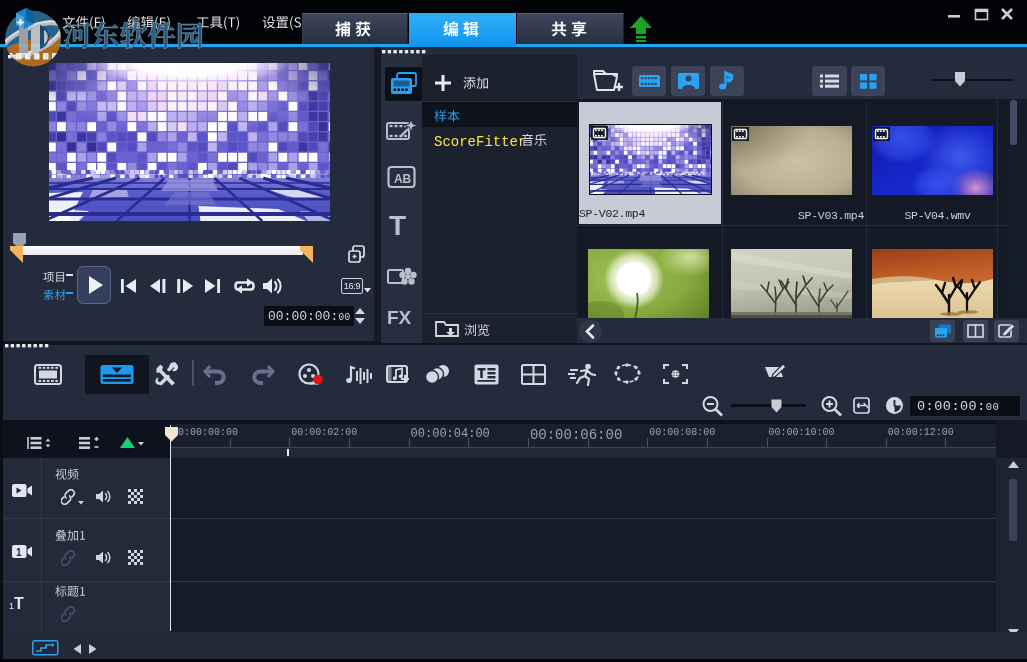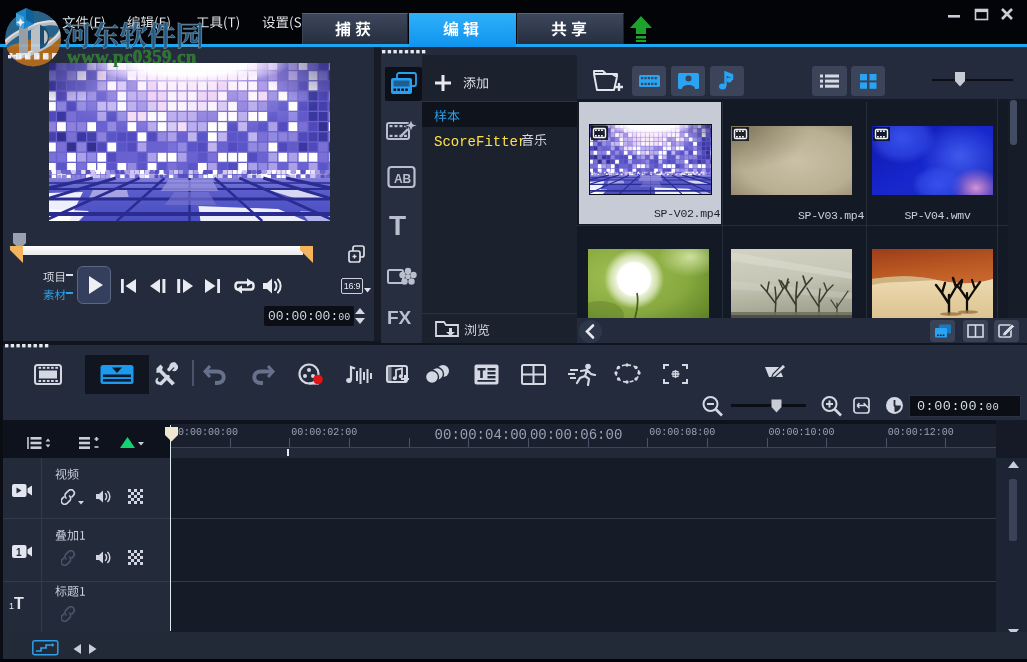--- a/index.html
+++ b/index.html
@@ -983,21 +983,21 @@
       <rect x="2.5" y="2.5" width="12" height="9" rx="1.2" fill="none" stroke="#f0f2f5" stroke-width="1.4"></rect>
       <g fill="#f0f2f5">
         <rect x="4" y="3.4" width="1.8" height="1.6"></rect>
         <rect x="7" y="3.4" width="1.8" height="1.6"></rect>
         <rect x="10" y="3.4" width="1.8" height="1.6"></rect>
         <rect x="4" y="9" width="1.8" height="1.6"></rect>
         <rect x="7" y="9" width="1.8" height="1.6"></rect>
         <rect x="10" y="9" width="1.8" height="1.6"></rect>
       </g>
     </svg>
-    <div class="abs mono" style="left:579px;top:207px;width:141px;text-align:right;color:#1b202b;font-size:11.5px;letter-spacing:-0.3px;">SP-V02.mp4</div>
+    <div class="abs mono" style="left:579px;top:207px;width:141px;text-align:left;color:#1b202b;font-size:11.5px;letter-spacing:-0.3px;">SP-V02.mp4</div>
     <div class="abs mono" style="left:723px;top:209px;width:141px;text-align:right;color:#c9cede;font-size:11.5px;letter-spacing:-0.3px;">SP-V03.mp4</div>
     <div class="abs mono" style="left:867px;top:209px;width:141px;text-align:center;color:#c9cede;font-size:11.5px;letter-spacing:-0.3px;">SP-V04.wmv</div>
     <div style="position:absolute;left:1008px;top:99px;width:19px;height:219px;background:#171d28;"></div>
     <div style="position:absolute;left:997px;top:99px;width:1px;height:219px;background:#262d3b;"></div>
     <div style="position:absolute;left:1010px;top:100px;width:6.5px;height:45px;background:#434c62;border-radius:3px;"></div>
     <div style="position:absolute;left:577px;top:318px;width:450px;height:25px;background:#242b3c;"></div>
     <svg style="position:absolute;left:578px;top:319px;" width="25" height="25" viewBox="0 0 25 25">
       <circle cx="12.5" cy="12.5" r="11.5" fill="#2e3749"></circle>
       <path d="M15 6.5 L9 12.5 L15 18.5" stroke="#e8eaee" stroke-width="2.6" fill="none" stroke-linecap="round"></path>
     </svg>
@@ -1201,21 +1201,21 @@
       <path d="M16.5 11 h4" stroke="#c8cdd8" stroke-width="1.6"></path>
     </svg>
     <svg style="position:absolute;left:119px;top:436px;" width="17" height="13" viewBox="0 0 17 13">
       <path d="M8.5 1 L16 12 H1 Z" fill="#12d36e"></path>
     </svg>
     <svg style="position:absolute;left:137px;top:441px;" width="8" height="6" viewBox="0 0 8 6">
       <path d="M1 1 L4 4.5 L7 1 Z" fill="#c8cdd8"></path>
     </svg>
     <div class="abs mono" style="left:172.0px;top:426.5px;color:#99a1b2;font-size:10px;">00:00:00:00</div>
     <div class="abs mono" style="left:291.3px;top:426.5px;color:#99a1b2;font-size:10px;">00:00:02:00</div>
-    <div class="abs mono" style="left:410.6px;top:426.5px;color:#99a1b2;font-size:14px;margin-left:24px;">00:00:04:00</div>
+    <div class="abs mono" style="left:410.6px;top:426.5px;color:#99a1b2;font-size:12px;">00:00:04:00</div>
     <div class="abs mono" style="left:529.9px;top:426.5px;color:#99a1b2;font-size:14px;">00:00:06:00</div>
     <div class="abs mono" style="left:649.2px;top:426.5px;color:#99a1b2;font-size:10px;">00:00:08:00</div>
     <div class="abs mono" style="left:768.5px;top:426.5px;color:#99a1b2;font-size:10px;">00:00:10:00</div>
     <div class="abs mono" style="left:887.8px;top:426.5px;color:#99a1b2;font-size:10px;">00:00:12:00</div>
     <div style="position:absolute;left:170.0px;top:438px;width:1px;height:9px;background:#49536a;"></div>
     <div style="position:absolute;left:229.7px;top:438px;width:1px;height:9px;background:#49536a;"></div>
     <div style="position:absolute;left:289.3px;top:438px;width:1px;height:9px;background:#49536a;"></div>
     <div style="position:absolute;left:348.9px;top:438px;width:1px;height:9px;background:#49536a;"></div>
     <div style="position:absolute;left:408.6px;top:438px;width:1px;height:9px;background:#49536a;"></div>
     <div style="position:absolute;left:468.2px;top:438px;width:1px;height:9px;background:#49536a;"></div>
@@ -1357,13 +1357,12 @@
 </g>
 <path d="M16 13 L26 8 L34 12 L34 24 L24 29 L16 25 Z" fill="#1d8ed8"></path>
 <path d="M26 8 L34 12 L34 24 L26 20 Z" fill="#0f6aa8"></path>
 <path d="M16 13 L24 17 L24 29 L16 25 Z" fill="#45aeec"></path>
 <path d="M20.5 18 l1.4 3 3 1.4 -3 1.4 -1.4 3 -1.4 -3 -3 -1.4 3 -1.4 Z" fill="#ffffff"></path>
 </g>
     </svg>
     <svg style="position:absolute;left:63px;top:16px;overflow:visible" width="150" height="36" viewBox="0 -30 150 36">
       <path d="M2.7 -23.3 2.5 -23.2C3.6 -22.2 4.9 -20.5 5.4 -19C8.4 -17.3 10.5 -23.1 2.7 -23.3ZM1 -17.2 0.7 -17C1.7 -16 2.8 -14.5 3.1 -13C6 -11.1 8.4 -16.7 1 -17.2ZM2.4 -5.9C2.1 -5.9 1.1 -5.9 1.1 -5.9V-5.3C1.7 -5.3 2.2 -5.2 2.6 -4.9C3.2 -4.5 3.4 -1.9 2.8 1C3 2.1 3.7 2.5 4.4 2.5C5.7 2.5 6.7 1.6 6.7 0.1C6.8 -2.3 5.7 -3.3 5.6 -4.8C5.6 -5.5 5.8 -6.5 6 -7.4C6.4 -8.9 8.2 -14.9 9.2 -18.2L8.8 -18.3C3.9 -7.5 3.9 -7.5 3.3 -6.5C2.9 -5.9 2.8 -5.9 2.4 -5.9ZM8.7 -21 8.9 -20.2H21.5V-1.7C21.5 -1.4 21.3 -1.1 20.8 -1.1C20 -1.1 16.2 -1.4 16.2 -1.4V-1C18 -0.7 18.8 -0.4 19.3 0.1C19.9 0.6 20.1 1.5 20.2 2.5C24.1 2.2 24.8 0.6 24.8 -1.6V-20.2H26.9C27.3 -20.2 27.6 -20.4 27.7 -20.7C26.4 -21.8 24.3 -23.6 24.3 -23.6L22.4 -21ZM13 -15H16V-8.5H13ZM10.1 -15.8V-4.3H10.6C12.1 -4.3 13 -4.9 13 -5.1V-7.7H16V-5.4H16.5C17.5 -5.4 19 -6 19 -6.1V-14.6C19.5 -14.7 19.8 -14.9 19.9 -15.1L17.1 -17.2L15.8 -15.8H13.4L10.1 -17Z M47.1 -8.2 46.8 -8C48.8 -6 51.1 -2.9 52 -0.2C55.6 2.1 57.9 -5.2 47.1 -8.2ZM39.6 -6.2 35.4 -8.6C33.8 -4.8 31.2 -1.2 28.9 0.9L29.1 1.2C32.5 -0.3 35.8 -2.5 38.4 -5.8C39.1 -5.7 39.5 -5.9 39.6 -6.2ZM42.4 -22.8 38 -24.1C37.6 -22.9 36.8 -20.9 35.9 -18.9H29.3L29.6 -18.1H35.6C34.6 -15.8 33.4 -13.5 32.5 -11.9C32.1 -11.7 31.7 -11.4 31.5 -11.2L34.7 -9.2L35.7 -10.2H41.3V-1.6C41.3 -1.2 41.1 -1.1 40.7 -1.1C40.1 -1.1 37.3 -1.3 37.3 -1.3V-0.9C38.7 -0.7 39.3 -0.3 39.7 0.2C40.1 0.7 40.3 1.4 40.4 2.5C44.2 2.1 44.7 0.9 44.7 -1.4V-10.2H53C53.4 -10.2 53.7 -10.3 53.8 -10.7C52.5 -11.8 50.3 -13.6 50.3 -13.6L48.3 -11H44.7V-15C45.3 -15.1 45.6 -15.3 45.6 -15.7L41.3 -16V-11H35.9C36.8 -12.9 38.1 -15.6 39.3 -18.1H54.5C54.9 -18.1 55.2 -18.2 55.3 -18.5C53.9 -19.7 51.6 -21.5 51.6 -21.5L49.5 -18.9H39.6L41.1 -22.2C41.9 -22.1 42.2 -22.4 42.4 -22.8Z M65.5 -22.9 61.5 -23.9C61.3 -22.6 60.8 -20.6 60.3 -18.5H57.5L57.7 -17.7H60C59.4 -15.4 58.7 -13.1 58.2 -11.5C57.8 -11.3 57.3 -11.1 57 -10.9L60 -8.9L61.2 -10.3H63.2V-5.8C60.7 -5.4 58.7 -5.1 57.4 -5L59.2 -1.3C59.5 -1.4 59.8 -1.6 60 -2L63.2 -3.3V2.4H63.8C65.4 2.4 66.3 1.7 66.4 1.5V-4.7C68.1 -5.5 69.5 -6.1 70.6 -6.7L70.5 -7L66.4 -6.3V-10.3H69.7C70 -10.3 70.3 -10.4 70.4 -10.7C69.5 -11.6 68 -12.8 68 -12.8L66.6 -11.1H66.3V-15.1C67.1 -15.2 67.3 -15.5 67.4 -15.8L63.5 -16.3V-11.1H61.2C61.8 -12.9 62.5 -15.4 63.1 -17.7H69.7C70.1 -17.7 70.4 -17.8 70.5 -18.1C69.4 -19.1 67.7 -20.4 67.7 -20.4L66.1 -18.5H63.4L64.4 -22.3C65.1 -22.2 65.4 -22.6 65.5 -22.9ZM77.9 -15.3 73.8 -16.2C73.6 -9.2 73.3 -3.1 67 2.1L67.3 2.5C74.2 -1 75.9 -5.6 76.5 -10.7C77 -5 78.1 -0.1 81.1 2.4C81.4 0.4 82.3 -0.8 83.9 -1.2L83.9 -1.5C79.1 -3.9 77.3 -8 76.8 -14.2L76.8 -14.7C77.5 -14.7 77.8 -15 77.9 -15.3ZM75.8 -22.8 71.4 -23.9C71 -19.8 70 -15.5 68.7 -12.5L69 -12.3C70.5 -13.6 71.7 -15.3 72.7 -17.2H79.8C79.5 -15.8 78.9 -14 78.5 -12.7L78.8 -12.6C80.2 -13.6 82.1 -15.3 83.2 -16.6C83.8 -16.6 84.1 -16.7 84.3 -16.9L81.4 -19.7L79.7 -18H73.1C73.7 -19.3 74.3 -20.7 74.7 -22.2C75.4 -22.2 75.7 -22.5 75.8 -22.8Z M100.8 -23.6V-16.9H97.8C98.3 -18 98.8 -19.2 99.2 -20.5C99.8 -20.5 100.1 -20.7 100.3 -21.1L95.9 -22.4C95.4 -18.2 94.3 -13.7 93 -10.7L93.3 -10.5C94.9 -12 96.3 -13.9 97.4 -16.1H100.8V-9.2H93.1L93.3 -8.4H100.8V2.5H101.5C102.8 2.5 104.3 1.8 104.3 1.5V-8.4H111.5C111.9 -8.4 112.2 -8.5 112.3 -8.9C111.1 -10 109 -11.7 109 -11.7L107.2 -9.2H104.3V-16.1H110.7C111.1 -16.1 111.4 -16.2 111.5 -16.5C110.3 -17.6 108.3 -19.2 108.3 -19.2L106.6 -16.9H104.3V-22.3C105.1 -22.4 105.3 -22.8 105.4 -23.2ZM90.6 -23.9C89.6 -18.6 87.4 -13.1 85.2 -9.6L85.5 -9.3C86.7 -10.3 87.8 -11.4 88.8 -12.6V2.5H89.4C90.7 2.5 92.1 1.7 92.2 1.5V-15C92.7 -15.1 92.9 -15.3 93 -15.5L91.3 -16.2C92.3 -17.9 93.1 -19.8 93.9 -21.8C94.6 -21.7 94.9 -22 95.1 -22.3Z M120.3 -17.7 120.5 -16.8H133C133.5 -16.8 133.8 -17 133.9 -17.3C132.7 -18.3 130.8 -19.7 130.8 -19.7L129.1 -17.7ZM115.1 -21.8V2.5H115.7C117.1 2.5 118.4 1.7 118.4 1.2V0.3H135.4V2.2H135.8C137.1 2.2 138.6 1.4 138.6 1.2V-20.5C139.1 -20.6 139.6 -20.8 139.8 -21.1L136.6 -23.6L135.1 -21.8H118.6L115.1 -23.3ZM135.4 -0.5H118.4V-21H135.4ZM119.1 -13.2 119.3 -12.4H122.7C122.7 -8.3 122.1 -5.1 118.6 -2.6L118.8 -2.3C123.9 -4.2 125.6 -7.4 126 -12.4H127.4V-5.6C127.4 -3.8 127.7 -3.2 129.8 -3.2H131.2C134 -3.2 134.9 -3.8 134.9 -4.9C134.9 -5.4 134.8 -5.8 134.1 -6.1L134 -9.2H133.7C133.3 -7.8 132.9 -6.6 132.7 -6.2C132.6 -6 132.5 -6 132.3 -5.9C132.1 -5.9 131.8 -5.9 131.5 -5.9H130.8C130.4 -5.9 130.3 -6 130.3 -6.3V-12.4H134.2C134.6 -12.4 134.9 -12.5 135 -12.9C133.8 -13.9 131.9 -15.4 131.9 -15.4L130.1 -13.2Z" fill="#1e5d8a" stroke="#86a4ba" stroke-width="0.7" opacity="0.96"></path>
     </svg>
-    <div class="abs" style="left:67px;top:46px;font-family:'Liberation Serif',serif;font-weight:bold;font-size:19px;letter-spacing:0.3px;color:#28782a;text-shadow:0 0 1px rgba(220,230,220,0.45);">www.pc0359.cn</div>
   </div>
 </body></html>

